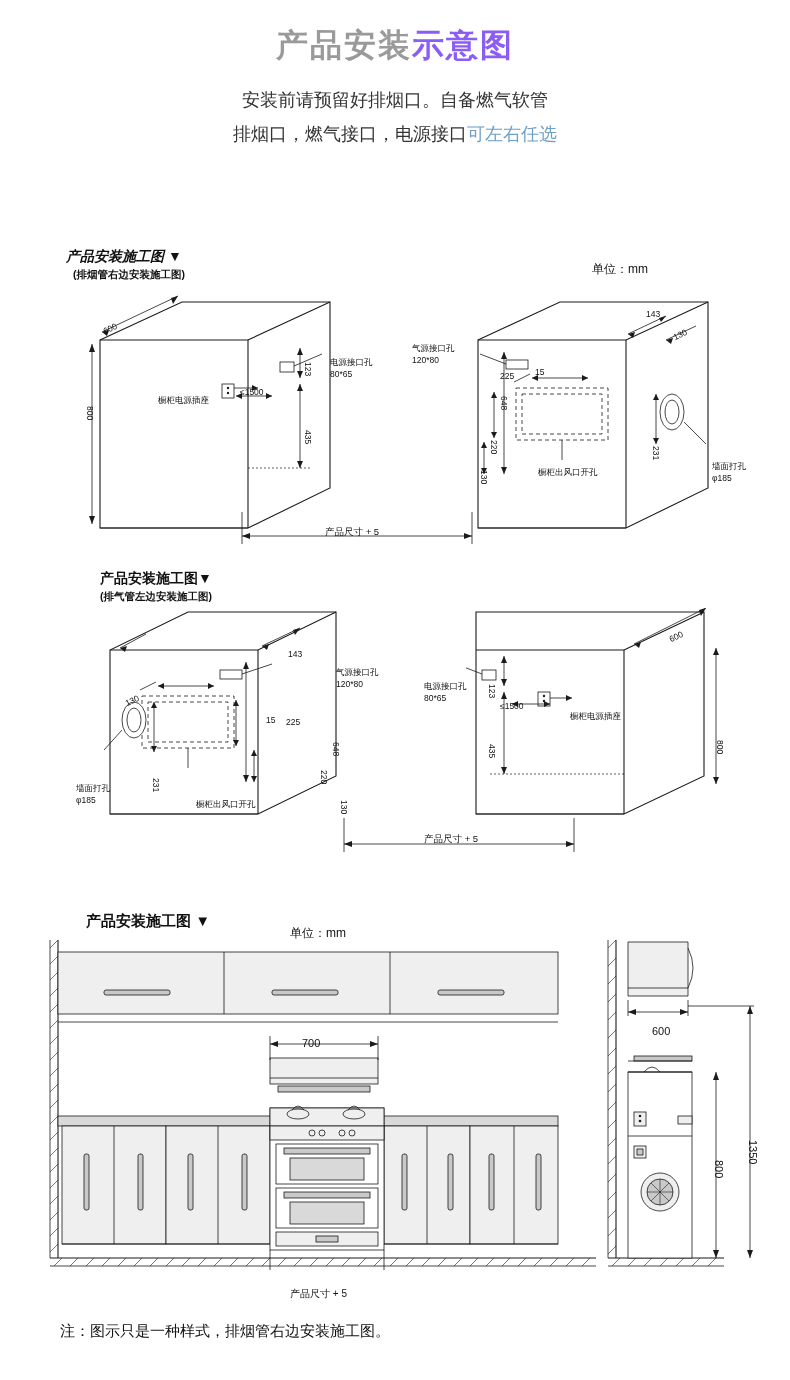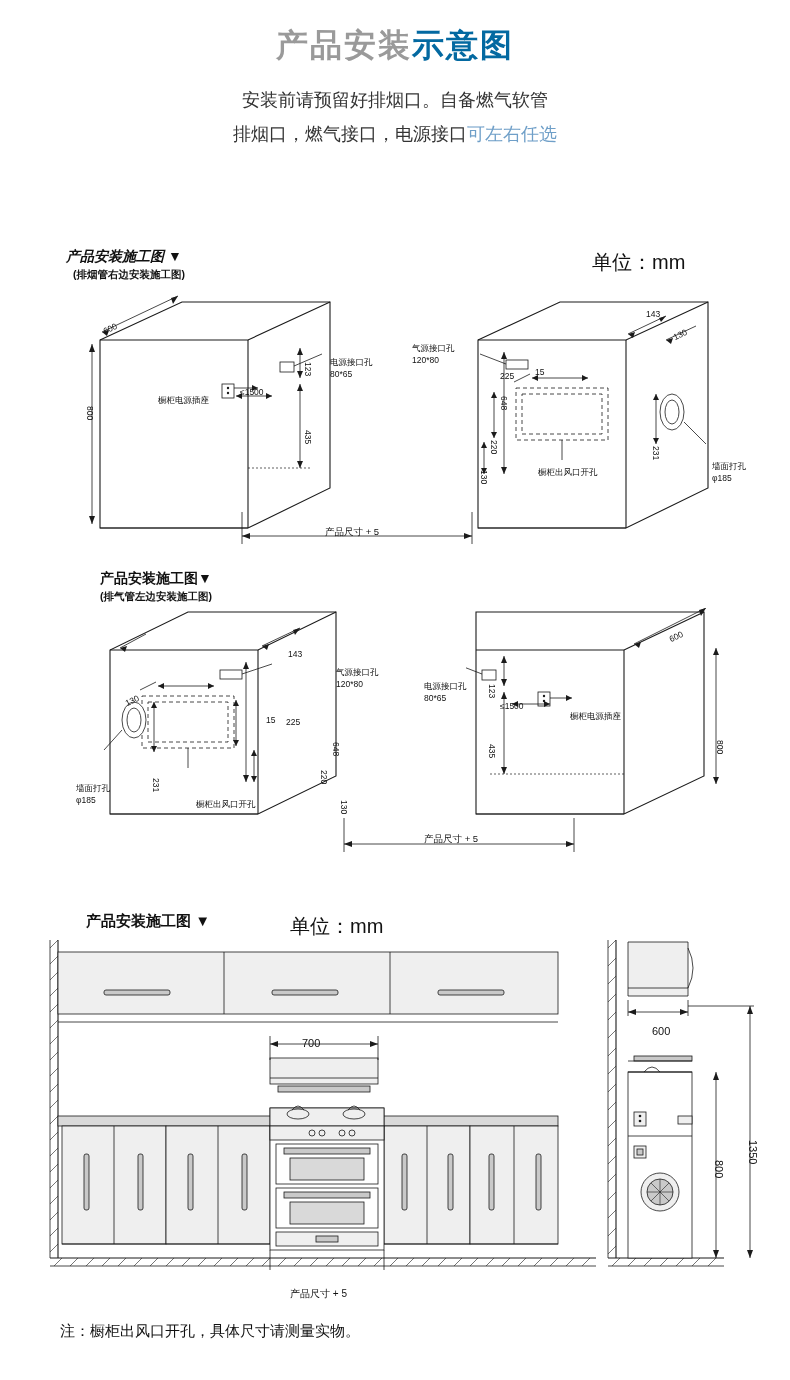--- a/index.html
+++ b/index.html
@@ -16,21 +16,21 @@
   
   .title {
     text-align:center;
     font-size:32px;
     font-weight:bold;
     letter-spacing:2px;
     margin-top:28px;
     line-height:1.1;
   }
   .title .grey { color:#9a9a9a; }
-  .title .dark { color:#0369a1; }
+  .title .dark { color:#8b5cf6; }
 
   .subtitle {
     text-align:center;
     font-size:18px;
     color:#333;
     margin-top:20px;
     line-height:1.9;
   }
   .subtitle .blue { color:#6f9fc8; }
 
@@ -42,22 +42,23 @@
     color:#111;
   }
   .sec-sub {
     position:absolute;
     font-weight:bold;
     font-size:10.5px;
     color:#111;
   }
   .unit {
     position:absolute;
-    font-size:20px;
+    font-size:12px;
     color:#111;
+    margin-top:12px;
   }
 
   
   .dgm { position:absolute; }
   .lbl {
     position:absolute;
     font-size:8.5px;
     color:#111;
     white-space:nowrap;
     line-height:1.15;
@@ -585,13 +586,13 @@
   <line class="ln thin" x1="146" y1="66" x2="146" y2="318"></line>
   <polygon fill="#1b1b1b" points="146,66 143,74 149,74"></polygon>
   <polygon fill="#1b1b1b" points="146,318 143,310 149,310"></polygon>
   <line class="ln thin" x1="84" y1="66" x2="150" y2="66"></line>
 </svg>
 </div>
 <div class="lbl c" style="left:652px; top:1025px; font-size:11px;">600</div>
 <div class="lbl vert" style="left:712px; top:1160px; font-size:11px;">800</div>
 <div class="lbl vert" style="left:746px; top:1140px; font-size:11px;">1350</div>
 
-<div class="note" style="left:60px; top:1322px;">注：橱柜出风口开孔，具体尺寸请测量实物。</div>
+<div class="note" style="left:60px; top:1322px;">注：图示只是一种样式，排烟管右边安装施工图。</div>
 
 </body></html>

